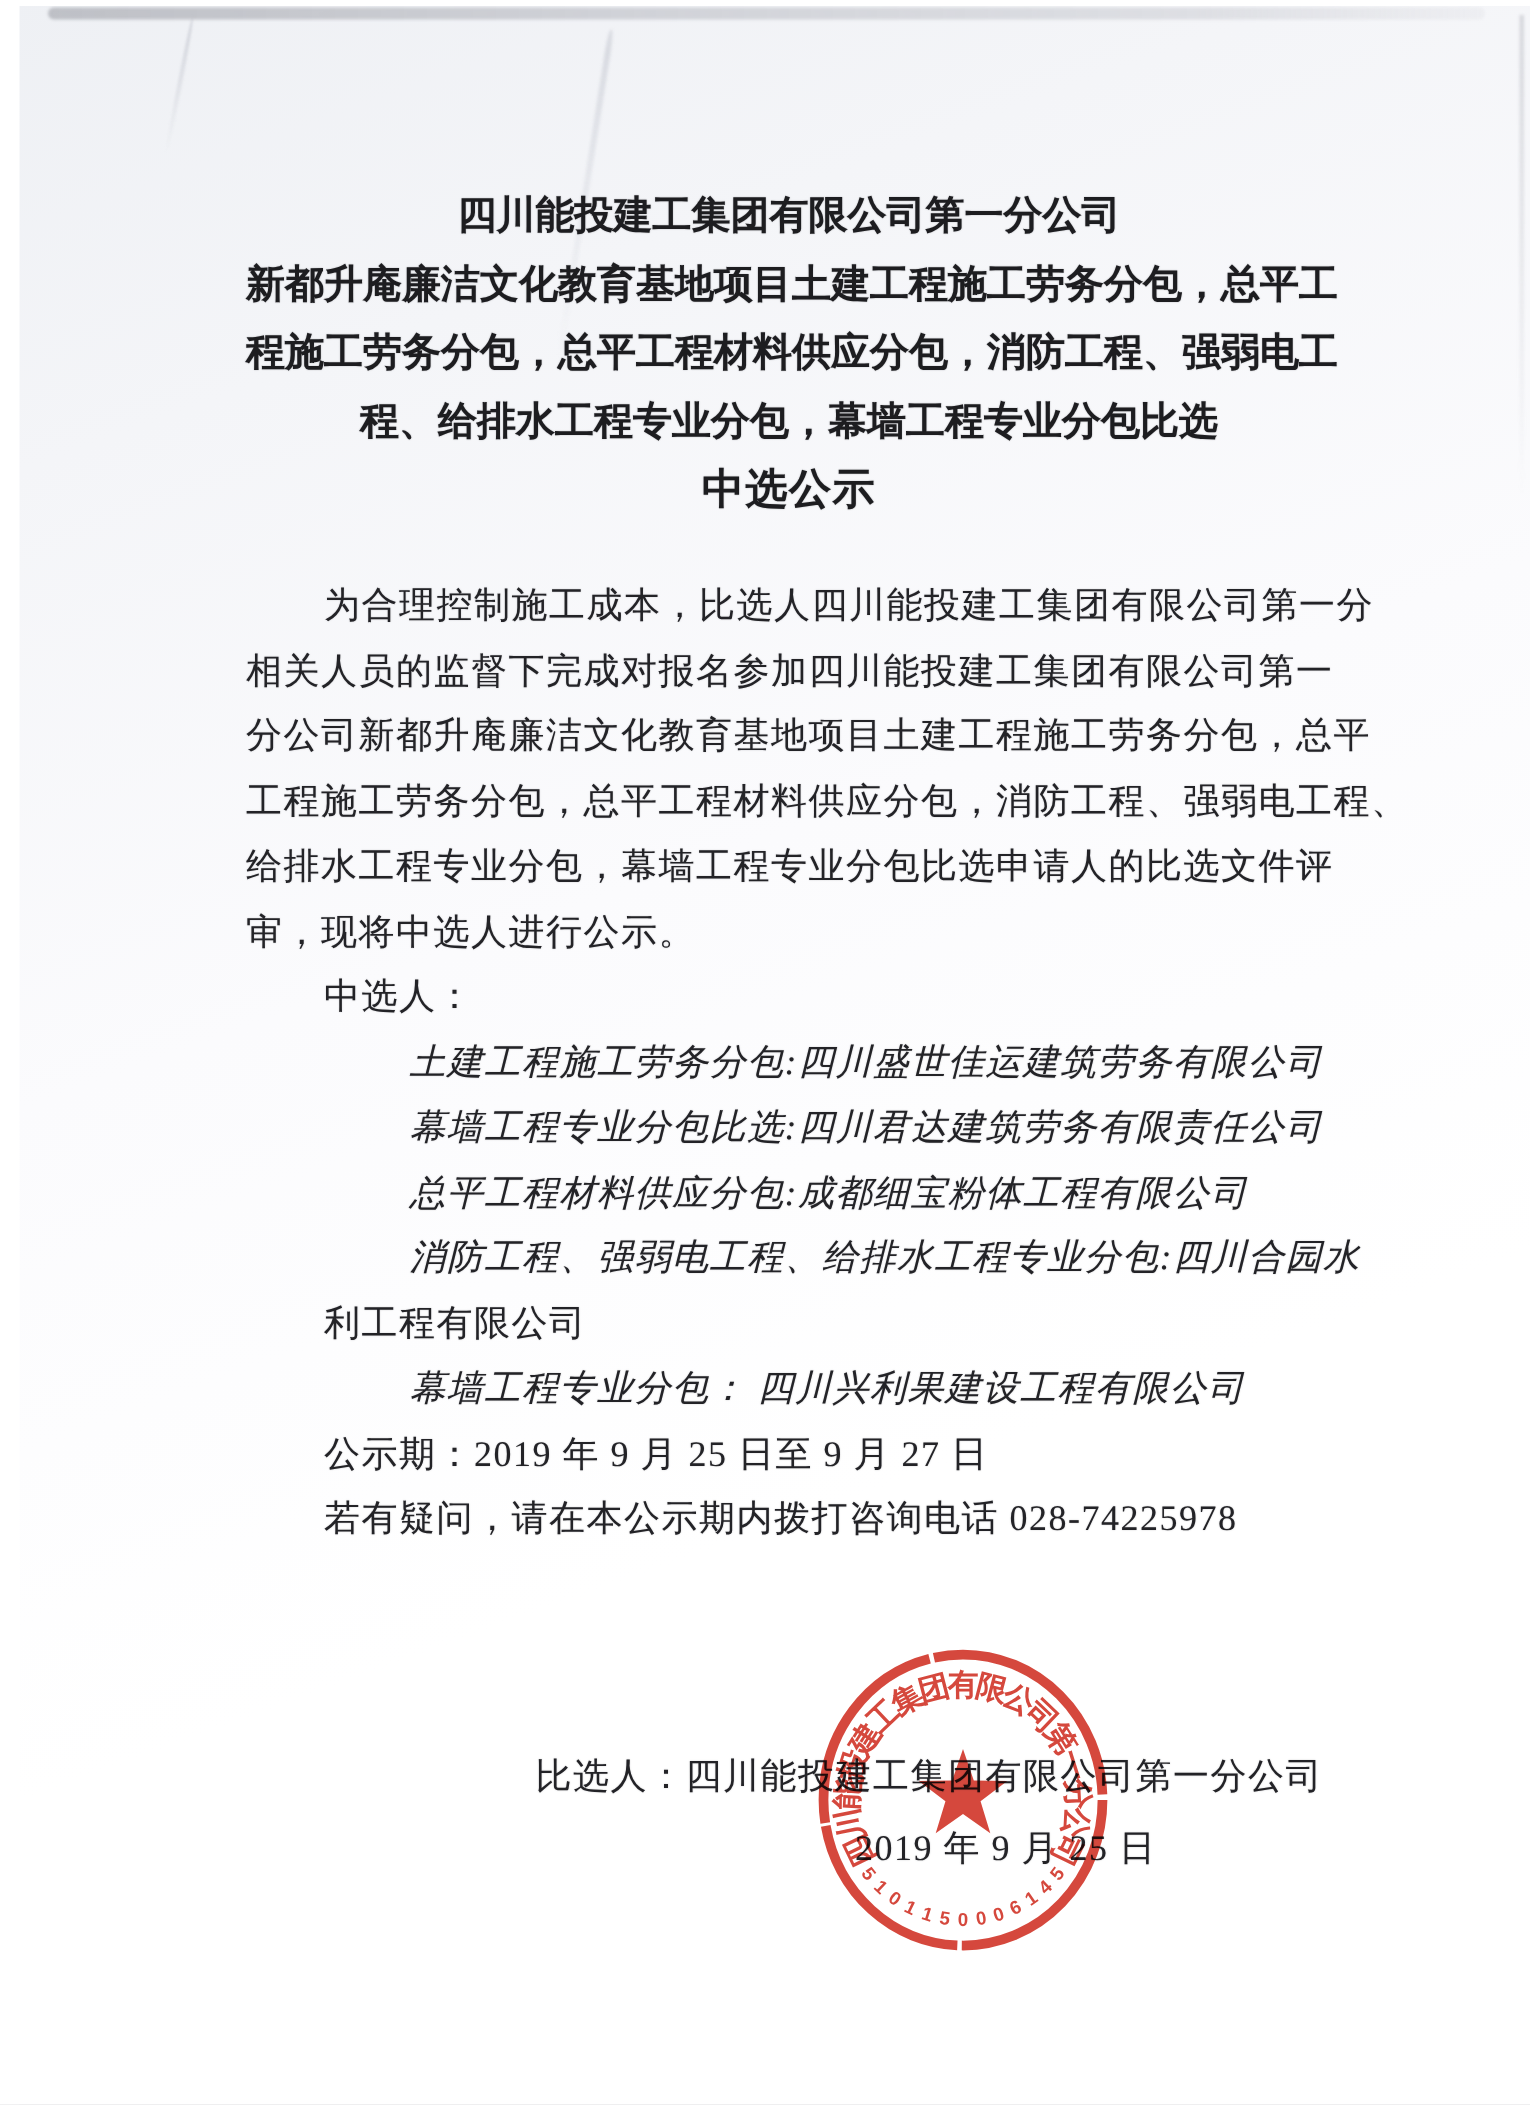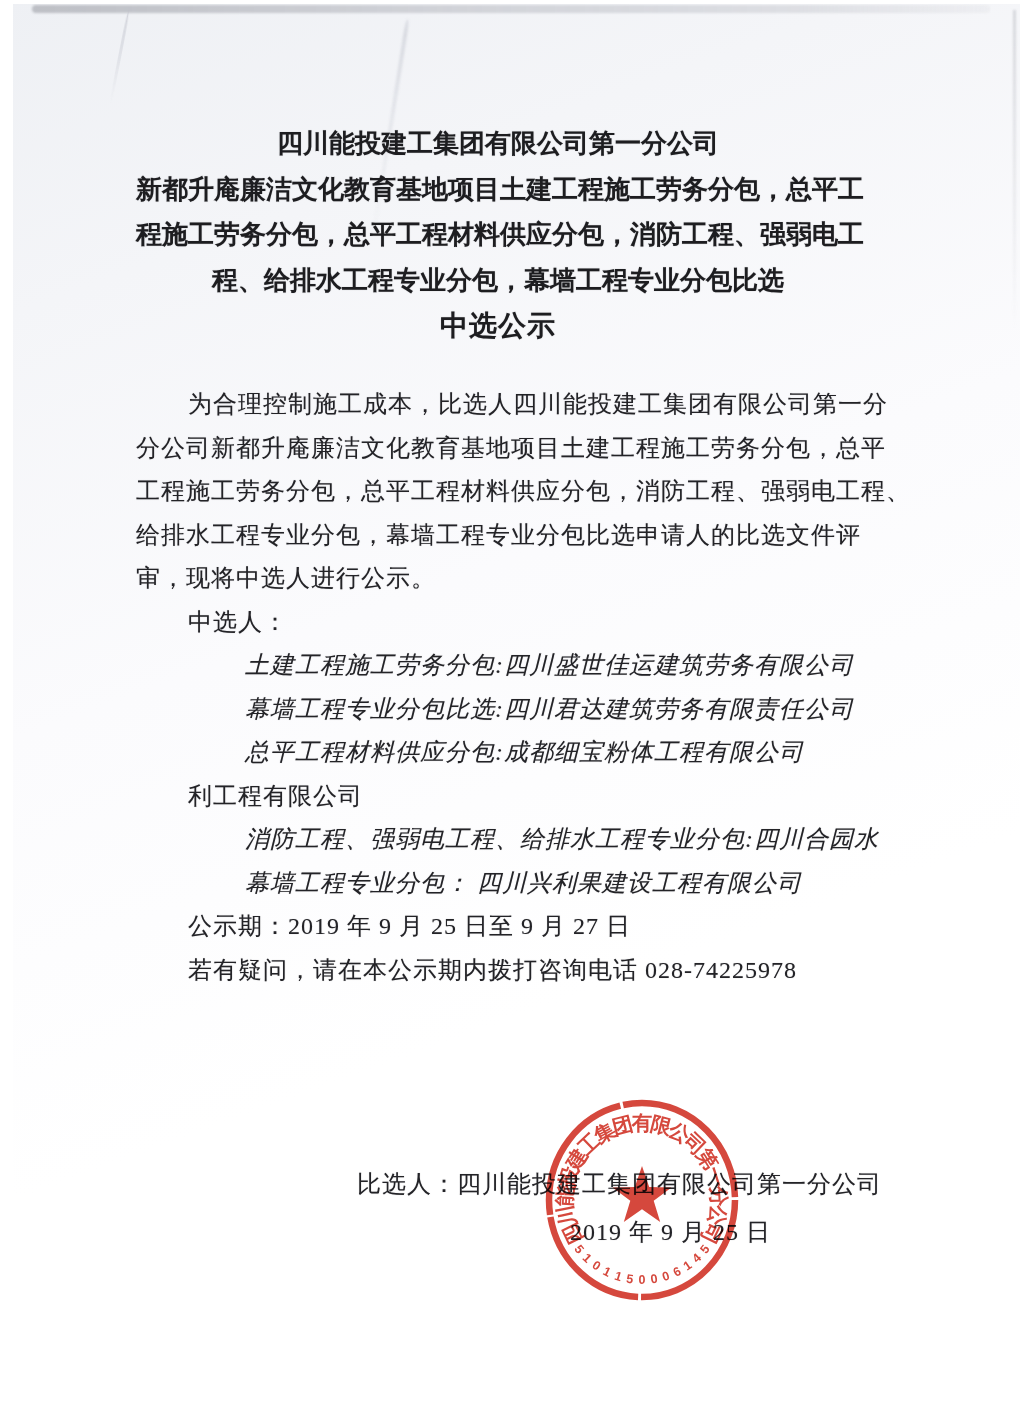--- a/index.html
+++ b/index.html
@@ -22,31 +22,31 @@
   .crease-a{position:absolute;left:118px;top:10px;width:3px;height:95px;
     background:linear-gradient(to bottom, rgba(185,188,198,.55), rgba(210,212,220,.0));
     transform:rotate(11deg);border-radius:50%;filter:blur(.6px);}
   .crease-b{position:absolute;left:388px;top:18px;width:4px;height:225px;
     background:linear-gradient(to bottom, rgba(190,193,203,.5), rgba(205,208,216,.25) 60%, rgba(220,222,228,0));
     transform:rotate(9deg);border-radius:50% / 8%;filter:blur(1px);}
 
   .line{white-space:pre;}
 
   .heading{
-    position:absolute;left:136px;top:121px;width:724px;
+    position:absolute;left:164px;top:121px;width:724px;
     text-align:center;
     font-family:"Liberation Sans", sans-serif;
     font-weight:bold;color:#1d1d20;
     font-size:26px;line-height:45.5px;letter-spacing:0px;
     text-shadow:0 0 1px rgba(50,50,55,.4);
   }
   .heading .notice-type{font-size:28px;letter-spacing:1px;text-align:center;}
 
   .bodytext{
-    position:absolute;left:136px;top:383px;width:744px;
+    position:absolute;left:164px;top:383px;width:744px;
     font-size:24px;line-height:43.5px;letter-spacing:1px;
     color:#232327;
     text-shadow:0 0 1px rgba(60,60,65,.35);
   }
   .ind2{padding-left:52px;}
   .ind4{padding-left:109px;font-style:italic;}
 
   .sig-line{
     position:absolute;left:357px;top:1168px;
     font-size:24px;letter-spacing:1px;color:#232327;z-index:1;
@@ -76,30 +76,31 @@
   <div class="heading">
     <div class="line">四川能投建工集团有限公司第一分公司</div>
     <div class="line">新都升庵廉洁文化教育基地项目土建工程施工劳务分包，总平工</div>
     <div class="line">程施工劳务分包，总平工程材料供应分包，消防工程、强弱电工</div>
     <div class="line">程、给排水工程专业分包，幕墙工程专业分包比选</div>
     <div class="line notice-type">中选公示</div>
   </div>
 
   <div class="bodytext">
     <div class="line ind2">为合理控制施工成本，比选人四川能投建工集团有限公司第一分</div>
+    <div class="line">相关人员的监督下完成对报名参加四川能投建工集团有限公司第一</div>
     <div class="line">分公司新都升庵廉洁文化教育基地项目土建工程施工劳务分包，总平</div>
     <div class="line">工程施工劳务分包，总平工程材料供应分包，消防工程、强弱电工程、</div>
     <div class="line">给排水工程专业分包，幕墙工程专业分包比选申请人的比选文件评</div>
     <div class="line">审，现将中选人进行公示。</div>
     <div class="line ind2">中选人：</div>
     <div class="line ind4">土建工程施工劳务分包:四川盛世佳运建筑劳务有限公司</div>
     <div class="line ind4">幕墙工程专业分包比选:四川君达建筑劳务有限责任公司</div>
     <div class="line ind4">总平工程材料供应分包:成都细宝粉体工程有限公司</div>
+    <div class="line ind4">消防工程、强弱电工程、给排水工程专业分包:四川合园水</div>
     <div class="line ind2">利工程有限公司</div>
-    <div class="line ind4">消防工程、强弱电工程、给排水工程专业分包:四川合园水</div>
     <div class="line ind4">幕墙工程专业分包： 四川兴利果建设工程有限公司</div>
     <div class="line ind2">公示期：2019 年 9 月 25 日至 9 月 27 日</div>
     <div class="line ind2">若有疑问，请在本公示期内拨打咨询电话 028-74225978</div>
   </div>
 
   <div class="sig-line">比选人：四川能投建工集团有限公司第一分公司</div>
   <div class="sig-date">2019 年 9 月 25 日</div>
 
   <div class="seal">
     <svg id="seal-svg" width="200" height="206" viewBox="0 0 200 206">

